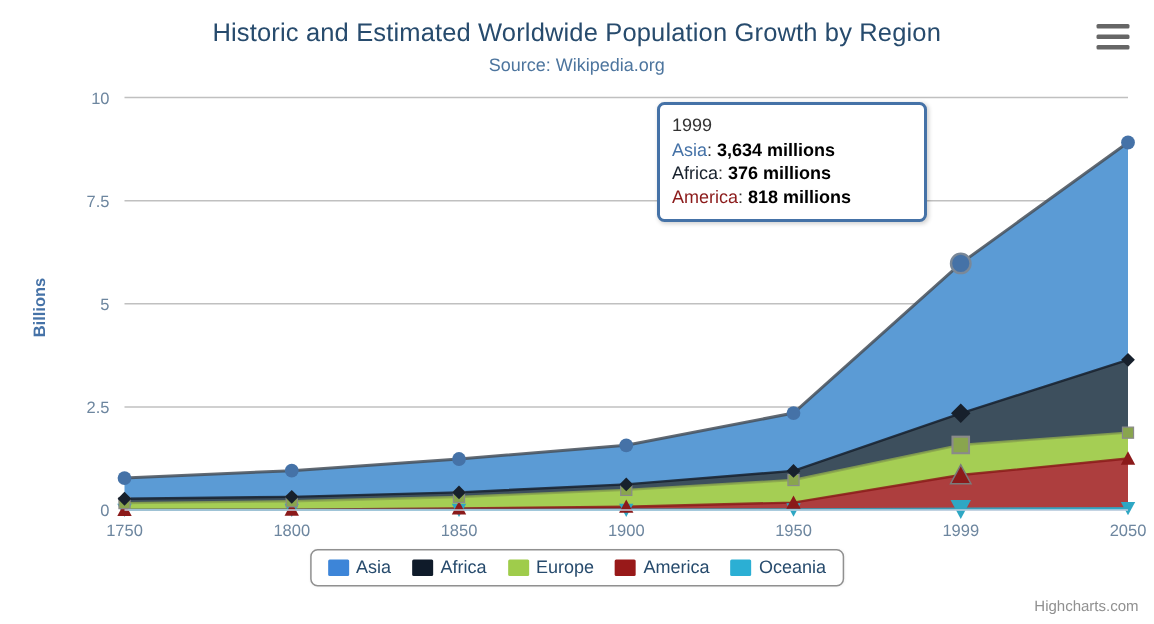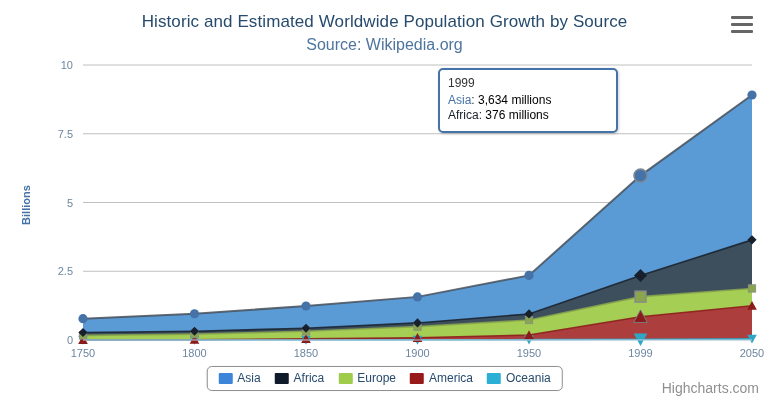--- a/index.html
+++ b/index.html
@@ -29,21 +29,21 @@
     color: #274b6d;
     font-family: "Liberation Sans", sans-serif;
     letter-spacing: 0.1px;
   }
   .chart-subtitle {
     position: absolute;
     left: 0;
     top: 36px;
     width: 769px;
     text-align: center;
-    font-size: 16px;
+    font-size: 12px;
     color: #4d759e;
     font-family: "Liberation Sans", sans-serif;
   }
 
   
   .menu-button {
     position: absolute;
     right: 12px;
     top: 14px;
     width: 24px;
@@ -103,21 +103,21 @@
   .tooltip .tt-header {
     font-size: 12px;
     color: #333333;
     padding-bottom: 1px;
   }
   .tooltip .tt-row {
     white-space: nowrap;
     font-size: 12px;
   }
   .tooltip .tt-name { font-weight: normal; }
-  .tooltip .tt-value { font-weight: normal; color: #000000; }
+  .tooltip .tt-value { font-weight: bold; color: #000000; }
 
   
   .legend {
     position: absolute;
     left: 50%;
     transform: translateX(-50%);
     bottom: 25px;
     border: 1px solid #909090;
     border-radius: 5px;
     background: #ffffff;
@@ -143,33 +143,33 @@
     font-family: "Liberation Sans", sans-serif;
     font-size: 12px;
     color: #274b6d;
     font-weight: normal;
   }
 
   
   .credits {
     position: absolute;
     right: 10px;
-    bottom: 20px;
-    font-family: "Liberation Sans", sans-serif;
-    font-size: 14px;
+    bottom: 6px;
+    font-family: "Liberation Sans", sans-serif;
+    font-size: 10px;
     color: #909090;
     cursor: pointer;
   }
 </style>
 </head>
 <body>
 
 <div id="chart-root">
 
-  <div class="chart-title">Historic and Estimated Worldwide Population Growth by Source</div>
+  <div class="chart-title">Historic and Estimated Worldwide Population Growth by Region</div>
   <div class="chart-subtitle">Source: Wikipedia.org</div>
 
   <div class="menu-button">
     <span class="bar"></span>
     <span class="bar"></span>
     <span class="bar"></span>
   </div>
 
   <div class="plot-wrap">
     <svg class="plot" id="plot-svg" width="769" height="416">
@@ -238,20 +238,21 @@
         <text x="640.5" y="357" text-anchor="middle" class="axis-text">1999</text>
         <text x="752" y="357" text-anchor="middle" class="axis-text">2050</text>
       </svg>
   </div>
 
   <div class="tooltip">
     <div class="tt-header">1999</div>
     <div id="tooltip-rows">
         <div class="tt-row"><span class="tt-name" style="color: rgb(69, 114, 167);">Asia</span><span>: </span><span class="tt-value">3,634 millions</span></div>
         <div class="tt-row"><span class="tt-name" style="color: rgb(23, 32, 44);">Africa</span><span>: </span><span class="tt-value">376 millions</span></div>
+        <div class="tt-row"><span class="tt-name" style="color: rgb(139, 26, 26);">America</span><span>: </span><span class="tt-value">818 millions</span></div>
       </div>
   </div>
 
   <div class="legend" id="legend">
       <div class="legend-item">
         <span class="legend-swatch" style="background: rgb(61, 133, 216);"></span>
         <span class="legend-label">Asia</span>
       </div>
       <div class="legend-item">
         <span class="legend-swatch" style="background: rgb(15, 27, 42);"></span>

